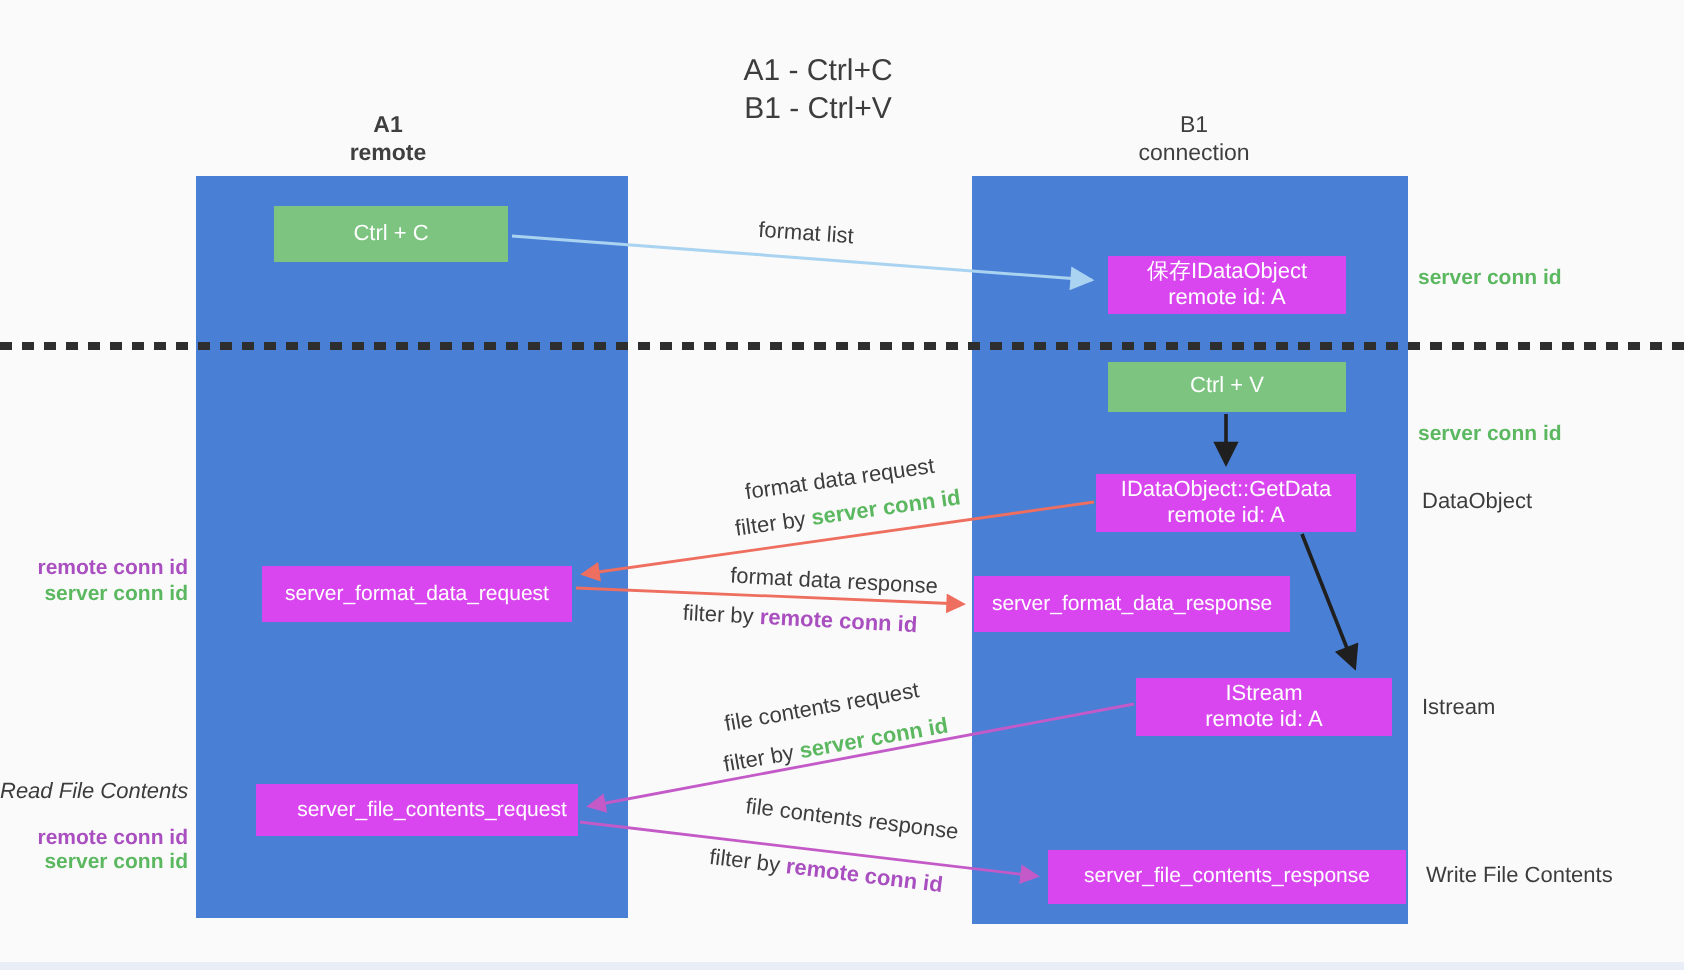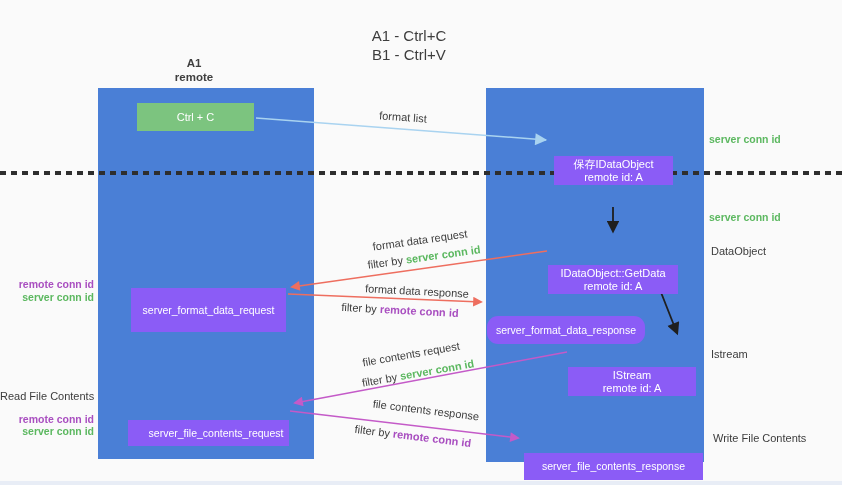--- a/index.html
+++ b/index.html
@@ -36,28 +36,28 @@
     left:0;top:171px;width:842px;height:4px;
     background:repeating-linear-gradient(90deg,#2e2e2e 0 6px,transparent 6px 11px);
   }
   .node{
     display:flex;flex-direction:column;align-items:center;justify-content:center;
     color:#fff;text-align:center;
     font-size:11px;line-height:13px;
     box-sizing:border-box;
   }
   .green{background:#7cc47f;}
-  .orange{background:#8b5cf6;margin-top:28px;}
+  .orange{background:#d946ef;}
   .small-node{font-size:10.5px;}
   #node-ctrl-c{left:137px;top:103px;width:117px;height:28px;}
   #node-save-ido{left:554px;top:128px;width:119px;height:29px;}
   #node-ctrl-v{left:554px;top:181px;width:119px;height:25px;}
   #node-getdata{left:548px;top:237px;width:130px;height:29px;}
-  #node-fmt-req{left:131px;top:260px;width:155px;height:44px;}
-  #node-fmt-resp{left:487px;top:288px;width:158px;height:28px;border-radius:11px;}
+  #node-fmt-req{left:131px;top:283px;width:155px;height:28px;}
+  #node-fmt-resp{left:487px;top:288px;width:158px;height:28px;}
   #node-istream{left:568px;top:339px;width:128px;height:29px;}
   #node-file-req{left:128px;top:392px;width:161px;height:26px;padding-left:15px;}
   #node-file-resp{left:524px;top:425px;width:179px;height:27px;}
   .arrow-label{
     white-space:nowrap;
     font-size:11px;color:#3d3d3d;
     transform:translate(-50%,-50%);
   }
   .key-green{color:#5cb860;font-weight:bold;}
   .key-purple{color:#a94fc0;font-weight:bold;}
@@ -73,20 +73,24 @@
 <div id="canvas">
 
   <div class="abs title">
     <div>A1 - Ctrl+C</div>
     <div>B1 - Ctrl+V</div>
   </div>
 
   <div class="abs lane-header" id="hdr-a1">
     <div>A1</div>
     <div>remote</div>
+  </div>
+  <div class="abs lane-header" id="hdr-b1">
+    <div>B1</div>
+    <div>connection</div>
   </div>
 
   <div class="abs lane" id="lane-a1"></div>
   <div class="abs lane" id="lane-b1"></div>
 
   <div class="abs dotline"></div>
 
   <svg class="abs" id="svg-arrows" width="842" height="485">
     <defs>
       <marker id="m-blue" viewBox="0 0 10 10" refX="9" refY="5" markerWidth="10" markerHeight="8" orient="auto-start-reverse">
@@ -113,20 +117,23 @@
 
   <div class="abs node green" id="node-ctrl-c">
     <div>Ctrl + C</div>
   </div>
 
   <div class="abs node orange" id="node-save-ido">
     <div>保存IDataObject</div>
     <div>remote id: A</div>
   </div>
 
+  <div class="abs node green" id="node-ctrl-v">
+    <div>Ctrl + V</div>
+  </div>
 
   <div class="abs node orange" id="node-getdata">
     <div>IDataObject::GetData</div>
     <div>remote id: A</div>
   </div>
 
   <div class="abs node orange small-node" id="node-fmt-req">
     <div>server_format_data_request</div>
   </div>
 
@@ -162,19 +169,19 @@
   <div class="abs arrow-label" style="left:413px;top:436px;transform:translate(-50%,-50%) rotate(7deg);"><span>filter by </span><span class="key-purple">remote conn id</span></div>
 
   <div class="abs side-key key-green" style="left:709px;top:133px;">server conn id</div>
   <div class="abs side-key key-green" style="left:709px;top:211px;">server conn id</div>
   <div class="abs side-label" style="left:711px;top:245px;">DataObject</div>
   <div class="abs side-label" style="left:711px;top:348px;">Istream</div>
   <div class="abs side-label" style="left:713px;top:432px;">Write File Contents</div>
 
   <div class="abs side-key key-purple left-col" style="top:278px;">remote conn id</div>
   <div class="abs side-key key-green left-col" style="top:291px;">server conn id</div>
-  <div class="abs side-label left-col" style="top:390px;">Read File Contents</div>
+  <div class="abs side-label left-col" style="top:390px;font-style:italic;">Read File Contents</div>
   <div class="abs side-key key-purple left-col" style="top:413px;">remote conn id</div>
   <div class="abs side-key key-green left-col" style="top:425px;">server conn id</div>
 
   <div class="abs bottom-strip"></div>
 
 </div>
 
 </body></html>

